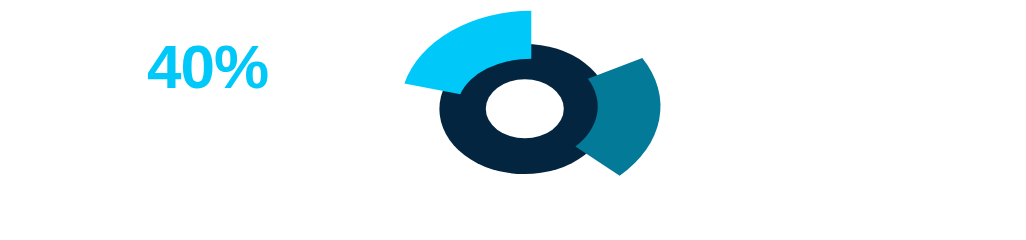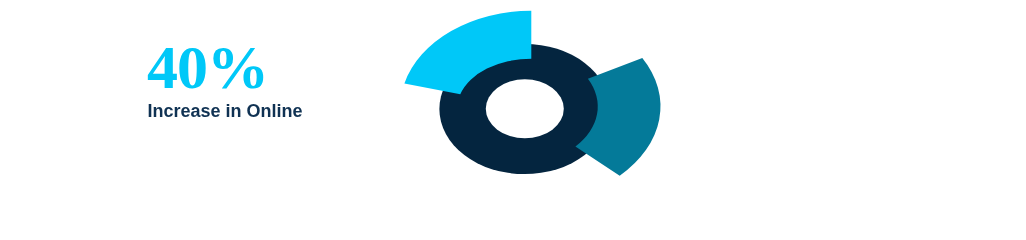--- a/index.html
+++ b/index.html
@@ -1,35 +1,34 @@
 <!DOCTYPE html>
 <html><head>
 <meta charset="utf-8">
 <style>
   html,body{margin:0;padding:0;background:#ffffff;}
   body{width:1026px;height:181px;overflow:hidden;font-family:"Liberation Sans",sans-serif;}
   .stage{position:relative;width:1026px;height:181px;background:#fff;}
   .abs{position:absolute;}
   svg{display:block;overflow:visible;}
-  .pct-left{position:absolute;left:147px;top:36px;font-size:62px;font-weight:700;color:#00c8f8;letter-spacing:-1px;line-height:1;font-family:Liberation Serif, serif;}
+  .pct-left{position:absolute;left:147px;top:36px;font-size:62px;font-weight:700;color:#00c8f8;letter-spacing:-1px;line-height:1;}
   .sub-left{position:absolute;left:120px;top:100px;width:210px;text-align:center;font-size:18px;font-weight:700;color:#103253;line-height:1.25;}
 </style>
 </head>
 <body>
 
 <div class="stage">
 
   <svg class="abs" style="left:0;top:0" width="1026" height="181" viewBox="0 0 1026 181">
     <g>
       <g>
         <ellipse cx="524.5" cy="109" rx="85.1" ry="65.1" fill="#04253f"></ellipse>
         <ellipse cx="524.8" cy="108.8" rx="39" ry="29.5" fill="#ffffff"></ellipse>
       </g>
       <path fill="#047a99" d="M 642.3 58.1 A 145.81 99.98 0 0 1 619.7 175.8 L 575.4 146.6 A 83.11 58.72 0 0 0 587.9 78.8 Z"></path>
       <path fill="#00c8f8" d="M 404.4 83.4 A 131.2 97.5 0 0 1 531.3 10.7 L 531.3 58.7 A 74.0 49.5 0 0 0 460.3 94.3 Z"></path>
     </g>
   </svg>
 
   <div class="pct-left">40%</div>
   <div class="sub-left">
-    <div>Increase in Online</div>
   </div>
 </div>
 
 </body></html>

